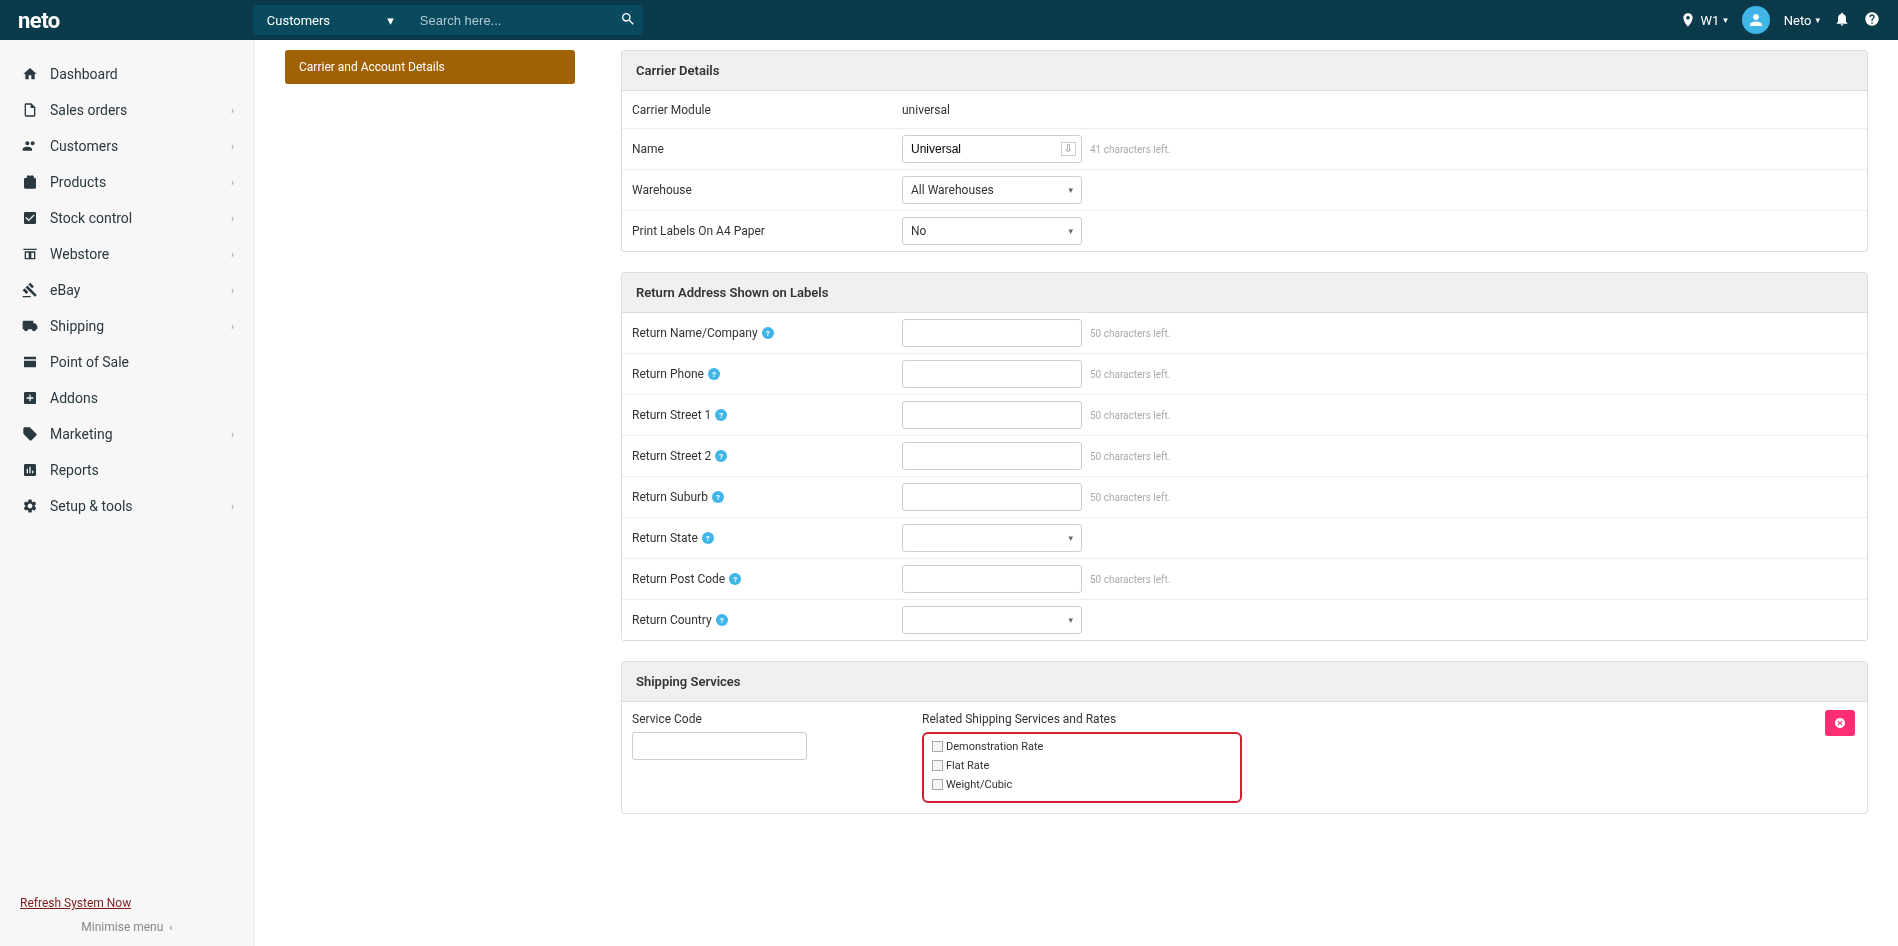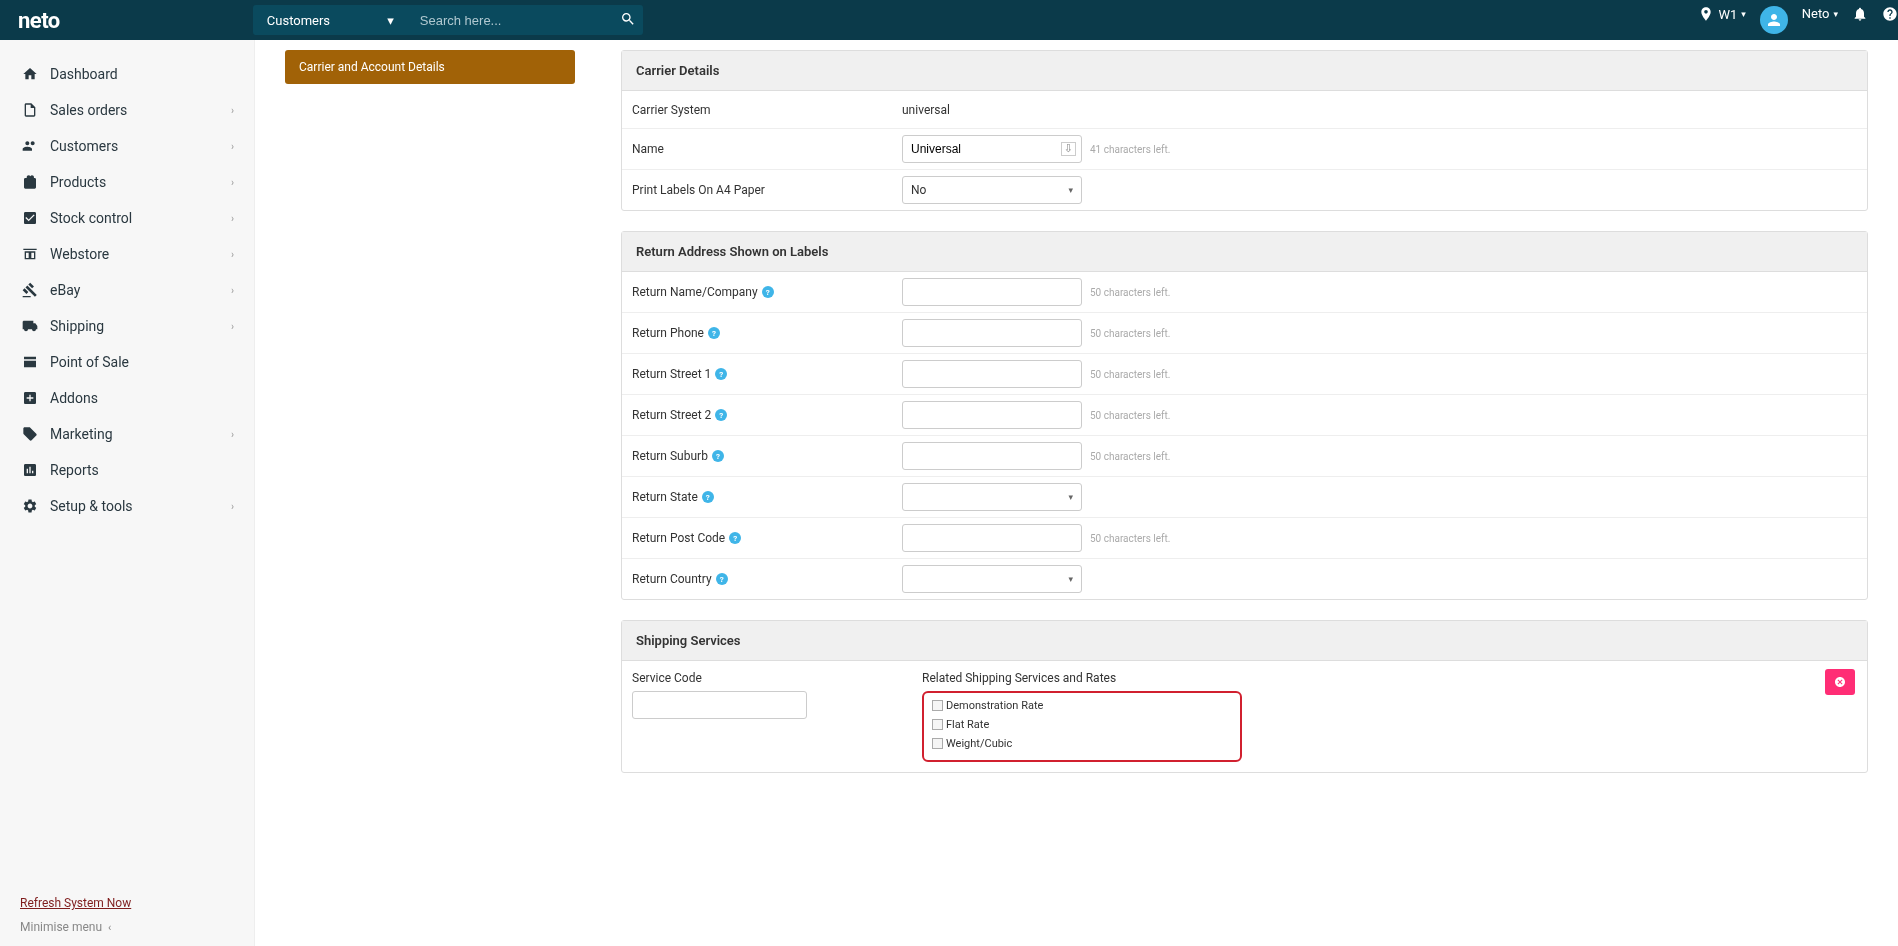--- a/index.html
+++ b/index.html
@@ -8,35 +8,35 @@
 
 .header { background: #0b3a4a; height: 40px; display: flex; align-items: center; color: #fff; }
 .logo { font-weight: bold; font-size: 22px; padding: 0 18px; letter-spacing: -0.5px; }
 .header-spacer1 { width: 165px; }
 .search-context { background: #0a4a5e; height: 30px; display: flex; align-items: center; padding: 0 14px; border-radius: 3px 0 0 3px; cursor: pointer; margin-left: 10px; width: 155px; justify-content: space-between; font-size: 13px; }
 .search-area { background: #0a4a5e; height: 30px; display: flex; align-items: center; border-radius: 0 3px 3px 0; width: 235px; }
 .search-input { background: transparent; border: none; color: #fff; padding: 0 12px; outline: none; flex: 1; font-size: 13px; }
 .search-input::placeholder { color: #b0c8d0; }
 .search-btn { background: transparent; border: none; color: #fff; padding: 0 12px; cursor: pointer; }
 .header-flex { flex: 1; }
-.header-right { display: flex; align-items: flex-start; gap: 14px; }
+.header-right { display: flex; align-items: center; gap: 14px; padding-right: 18px; }
 .loc-badge { display: flex; align-items: center; gap: 4px; cursor: pointer; }
 .avatar { width: 28px; height: 28px; background: #3fb5e8; border-radius: 50%; display: flex; align-items: center; justify-content: center; }
 .user-drop { display: flex; align-items: center; gap: 4px; cursor: pointer; }
 
 
 .sidebar { position: fixed; left: 0; top: 40px; bottom: 0; width: 255px; background: #f7f7f7; border-right: 1px solid #eee; display: flex; flex-direction: column; }
 .nav { padding: 16px 0; flex: 1; }
 .nav-item { display: flex; align-items: center; padding: 10px 20px; color: #2a3840; cursor: pointer; font-size: 14px; }
 .nav-icon { width: 20px; margin-right: 10px; display: flex; align-items: center; justify-content: center; }
 .nav-label { flex: 1; }
 .nav-chevron { color: #999; font-size: 10px; }
 .sidebar-footer { padding: 12px 20px; font-size: 12px; }
 .refresh-link { color: #7f1d1d; text-decoration: underline; cursor: pointer; display: block; margin-bottom: 10px; }
-.minimise { color: #888; cursor: pointer; display: flex; align-items: center; gap: 6px; }
+.minimise { color: #888; cursor: pointer; display: flex; align-items: center; gap: 6px; justify-content: center; }
 
 
 .main { margin-left: 255px; padding: 10px 30px; }
 .layout { display: flex; gap: 30px; }
 .subnav { width: 290px; }
 .subnav-item { background: #a16207; color: #fff; padding: 10px 14px; border-radius: 3px; font-size: 12px; cursor: pointer; }
 .content { flex: 1; }
 
 .panel { border: 1px solid #ddd; border-radius: 3px; margin-bottom: 20px; margin-left: 16px; }
 .panel-header { background: #f0f0f0; padding: 12px 14px; font-weight: 600; border-bottom: 1px solid #ddd; color: #333; font-size: 13px; }
@@ -249,31 +249,39 @@
   <div class="layout">
     <div class="subnav">
       <div class="subnav-item">Carrier and Account Details</div>
     </div>
     <div class="content">
 
       <div class="panel">
         <div class="panel-header">Carrier Details</div>
         <div class="panel-body">
           <div class="form-row">
-            <div class="form-label">Carrier System</div>
+            <div class="form-label">Carrier Module</div>
             <div class="form-value">universal</div>
           </div>
           <div class="form-row">
             <div class="form-label">Name</div>
             <div class="form-value">
               <div class="input-icon-wrap">
                 <input class="form-control" value="Universal" style="">
                 <span class="input-icon">⇩</span>
               </div>
               <span class="hint">41 characters left.</span>
+            </div>
+          </div>
+          <div class="form-row">
+            <div class="form-label">Warehouse</div>
+            <div class="form-value">
+              <div class="form-select">
+                  <span>All Warehouses</span>
+                </div>
             </div>
           </div>
           <div class="form-row">
             <div class="form-label">Print Labels On A4 Paper</div>
             <div class="form-value">
               <div class="form-select">
                   <span>No</span>
                 </div>
             </div>
           </div>

